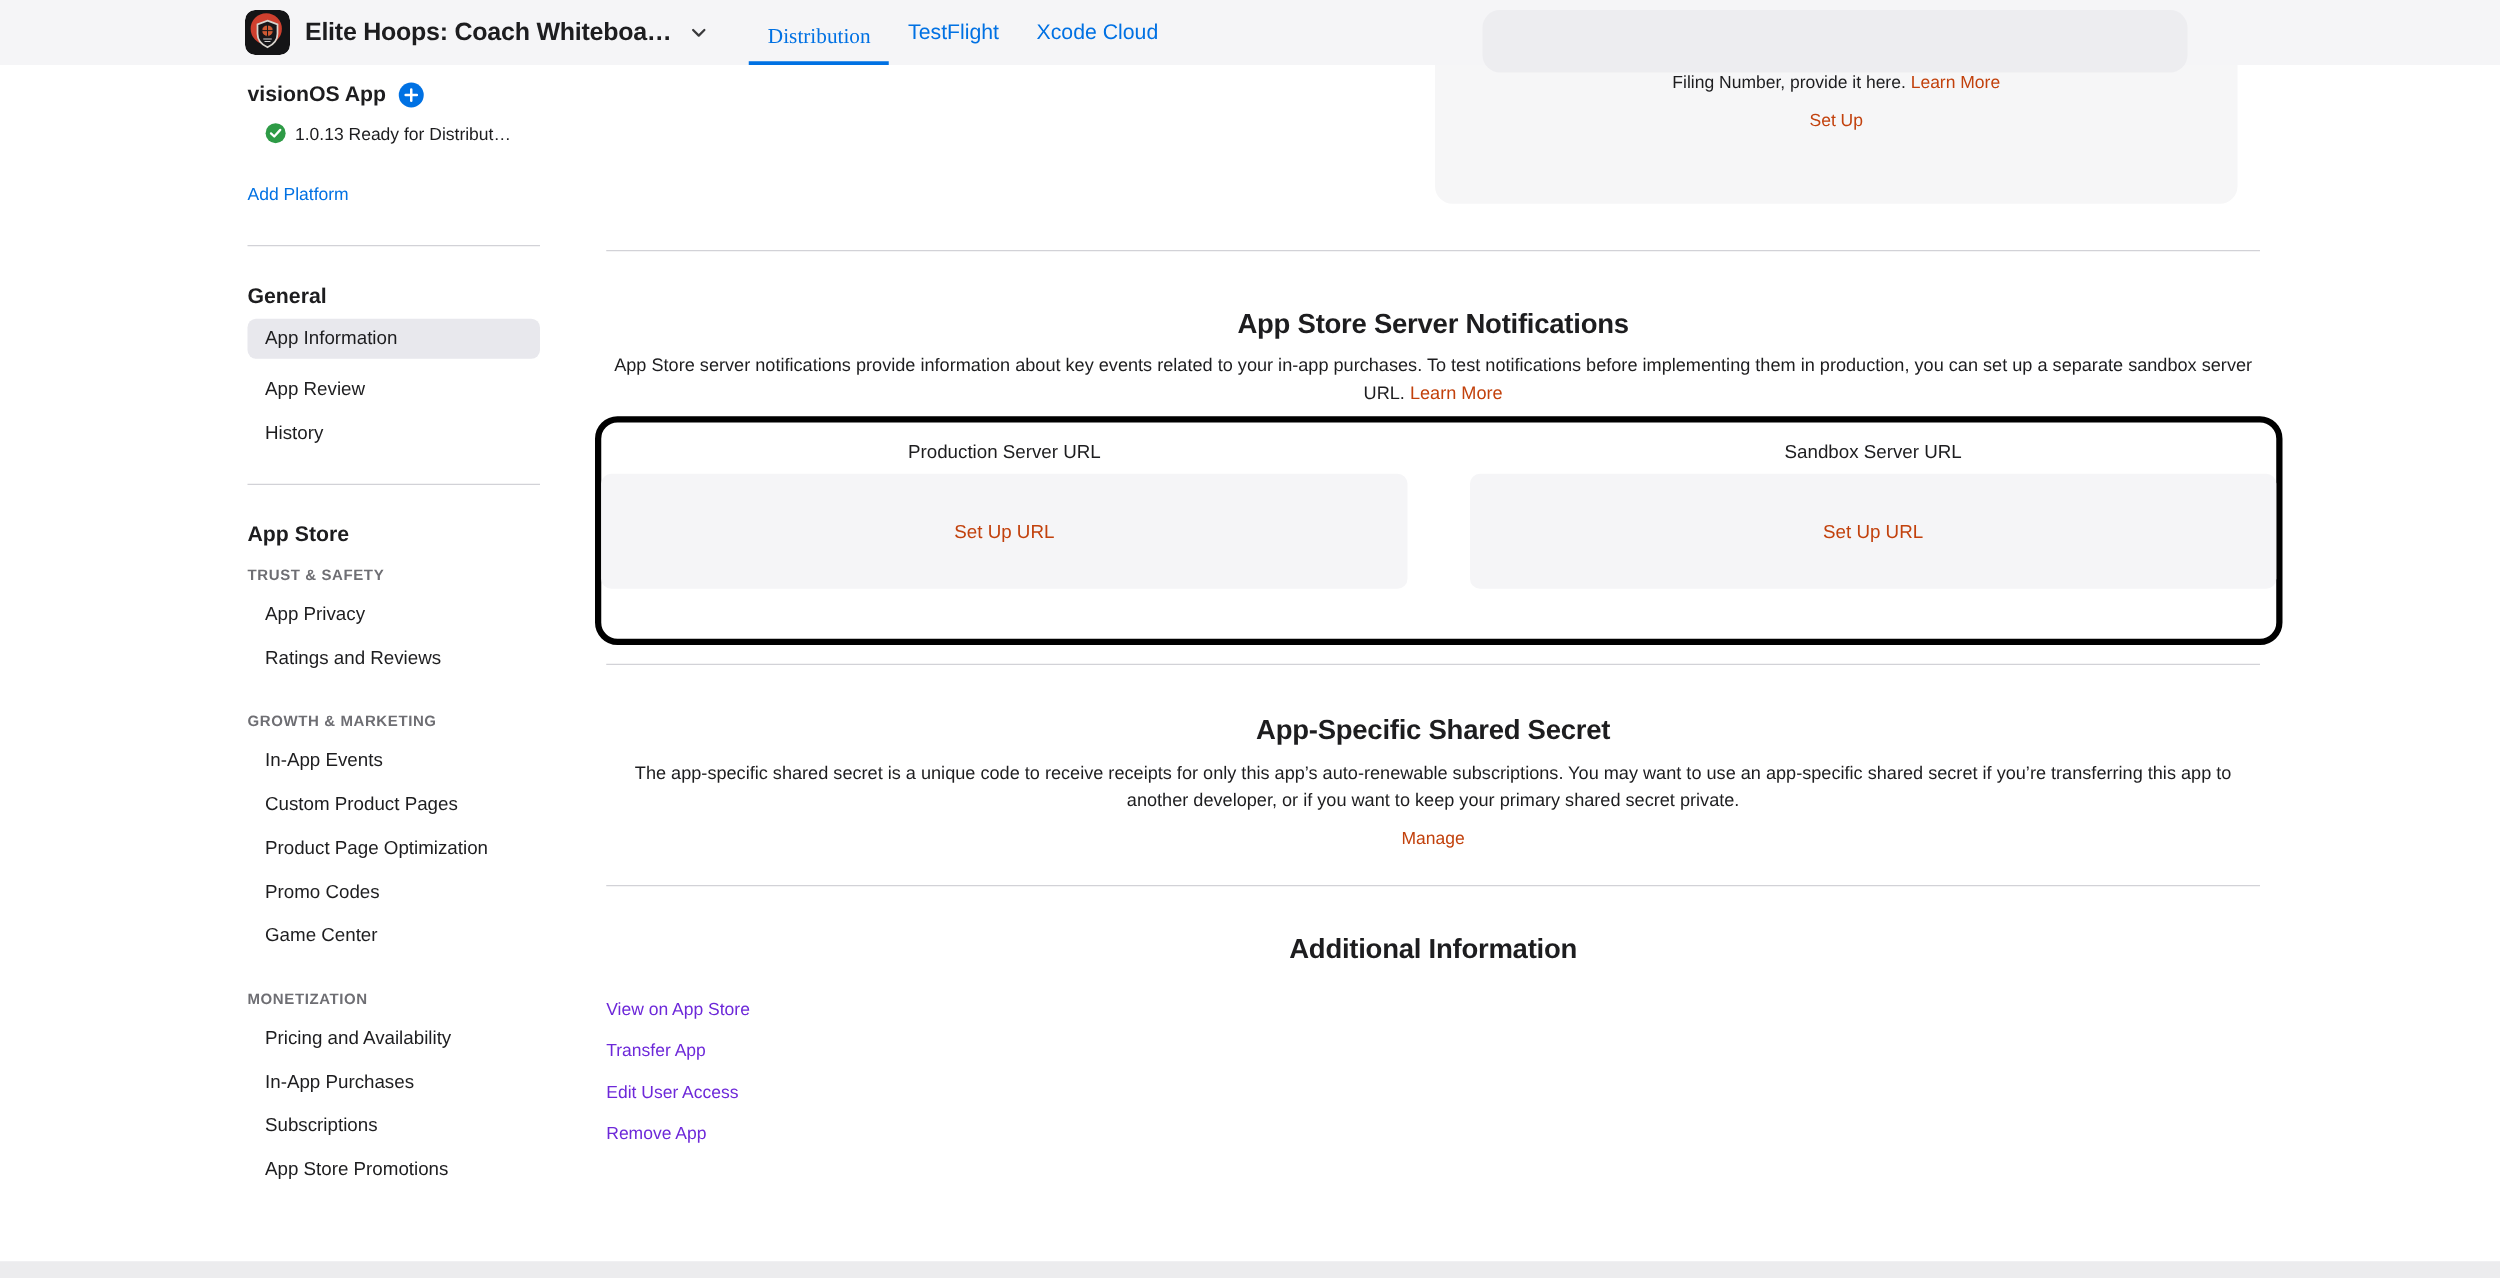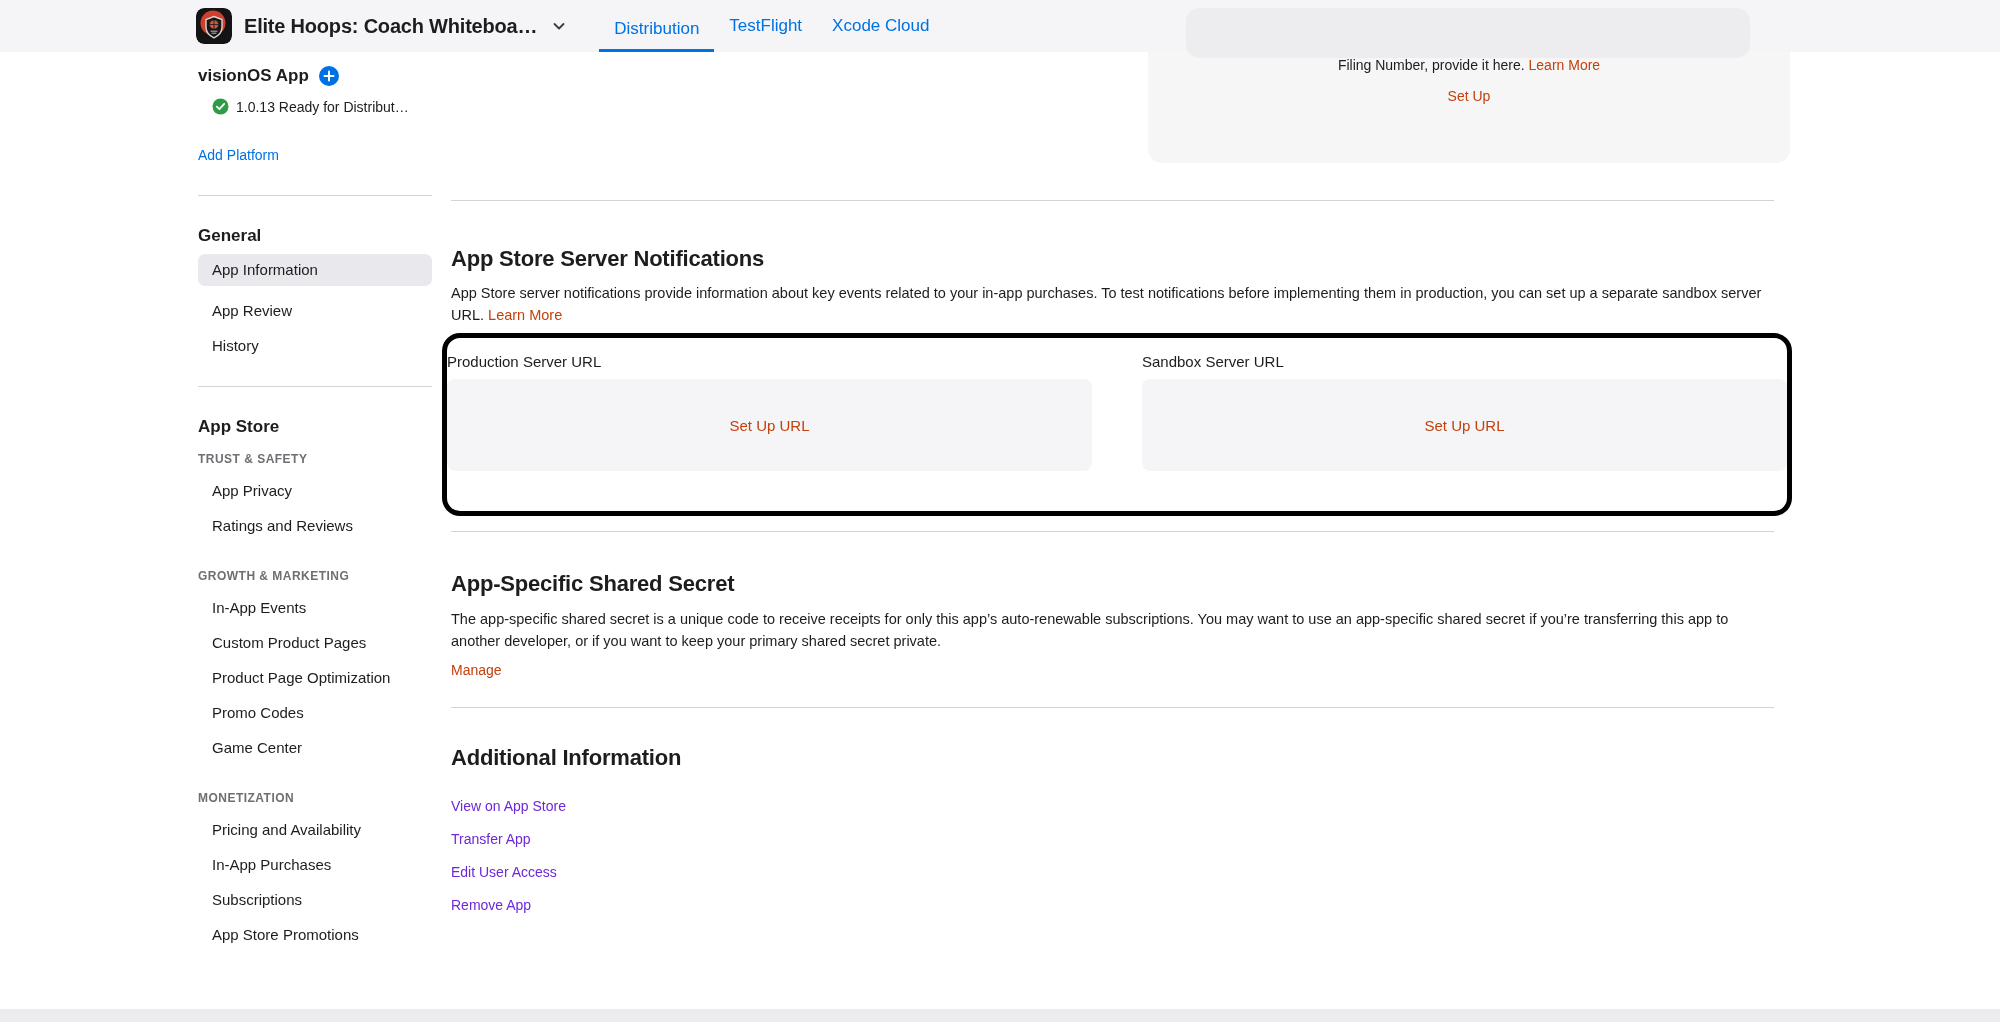--- a/index.html
+++ b/index.html
@@ -9,21 +9,21 @@
 
   
   .header { position:absolute; left:0; top:0; width:2000px; height:52px; background:#f5f5f7; z-index:5; }
   .header-inner { height:52px; display:flex; align-items:center; padding-left:196px; }
   .app-icon { width:36px; height:36px; border-radius:8px; margin-right:12px; flex:0 0 auto; }
   .app-title { font-size:20px; font-weight:700; letter-spacing:-0.2px; white-space:nowrap; }
   .title-chevron { margin-left:14px; display:flex; align-items:center; }
   .header-title-btn { display:flex; align-items:center; cursor:pointer; }
   .tabs { display:flex; align-items:stretch; height:52px; margin-left:32px; }
   .tab { display:flex; align-items:center; padding:0 15px; font-size:17px; color:#0071e3; cursor:pointer; }
-  .tab.active { border-bottom:3px solid #0071e3; padding-top:8px; }
+  .tab.active { border-bottom:3px solid #0071e3; padding-top:8px;font-family:Liberation Serif, serif; }
 
   
   .thru-placeholder { position:absolute; left:1186px; top:8px; width:564px; height:50px;
     background:#ededf0; border-radius:14px; z-index:6; }
 
   
   .sidebar { position:absolute; left:198px; top:52px; width:234px; font-size:15px; }
   .platform-row { margin-top:14px; display:flex; gap:10px; }
   .platform-title { font-size:17px; font-weight:700; }
   .plus-badge { width:20px; height:20px; border-radius:50%; background:#0071e3; display:flex;
@@ -33,21 +33,21 @@
   .side-divider { height:1px; background:#d2d2d7; margin-top:32px; }
   .side-divider.d2 { margin-top:30px; }
   .group-title { margin-top:30px; font-size:17px; font-weight:600; }
   .nav-selected { margin-top:8px; height:32px; line-height:32px; background:#e8e8ed; border-radius:7px;
     padding-left:14px; cursor:pointer; }
   .nav-item { margin:15px 0 0 14px; height:20px; line-height:20px; cursor:pointer; }
   .section-label { margin-top:15px; font-size:12px; font-weight:600; color:#6e6e73; letter-spacing:.04em; }
   .section-label.spaced { margin-top:33px; }
 
   
-  .main { position:absolute; left:451px; top:52px; width:1323px; }
+  .main { position:absolute; left:485px; top:52px; width:1323px;text-align:center; }
   .filing-card { position:absolute; left:1148px; top:52px; width:642px; height:111px;
     background:#f6f6f7; border-radius:0 0 14px 14px; text-align:center; z-index:4; }
   .filing-text { padding-top:5px; font-size:14px; }
   .filing-setup { margin-top:15px; font-size:14px; }
   .main-divider { height:1px; background:#d2d2d7; }
   .md1 { margin-top:148px; }
   .md2 { margin-top:15px; }
   .md3 { margin-top:28px; }
   h2.section-h { margin-top:45px; font-size:22px; font-weight:700; letter-spacing:-0.2px; }
   h2.section-h.tight { margin-top:39px; }

